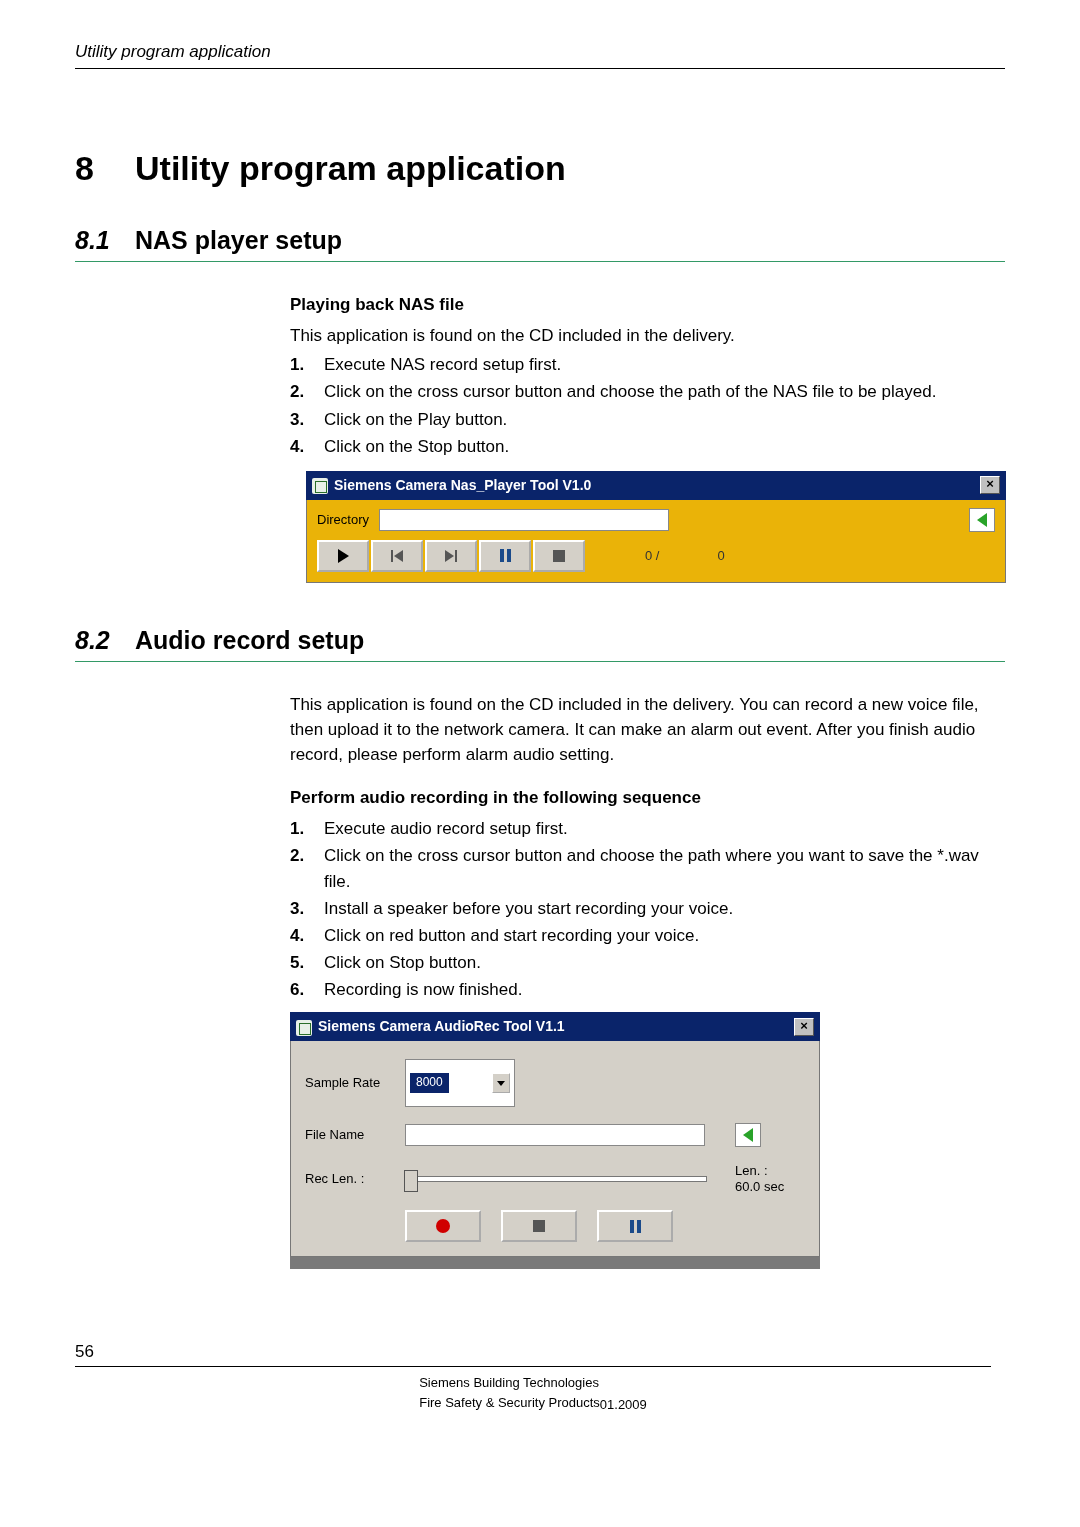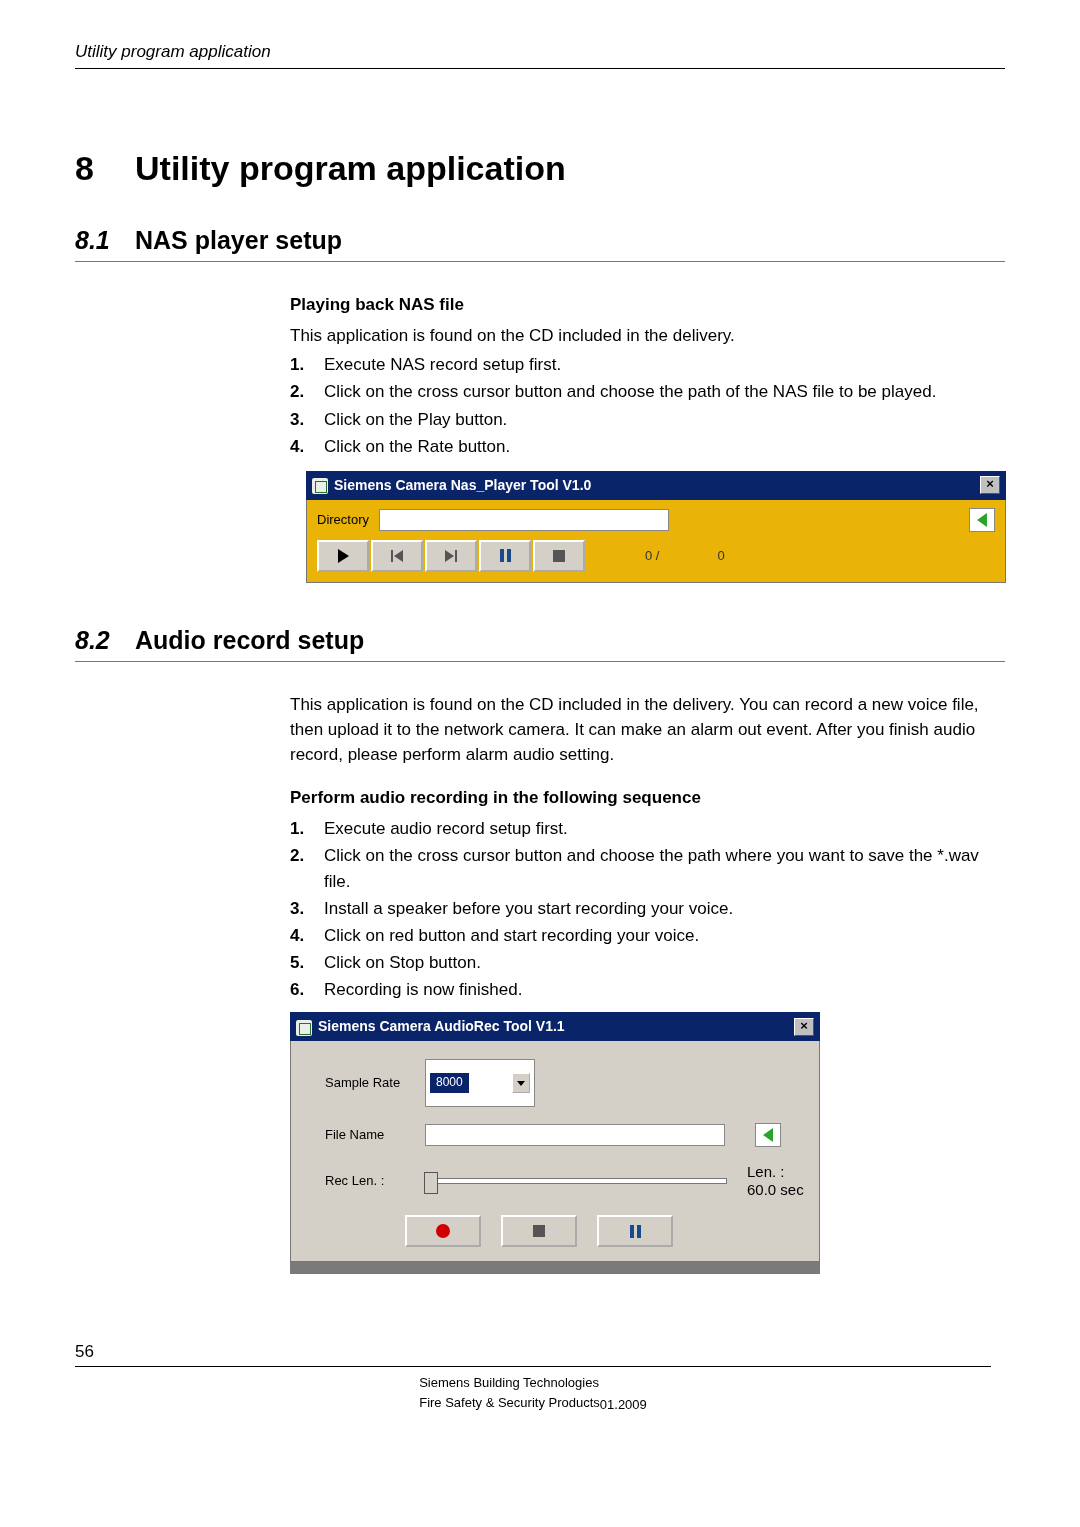--- a/index.html
+++ b/index.html
@@ -154,21 +154,21 @@
   .nas-spacer { flex: 1; }
   
   .audio-window { width: 530px; margin-top: 10px; }
   .audio-body {
     background: #d4d0c8;
     border: 1px solid #777;
     border-top:none;
     padding: 18px 14px 14px 14px;
   }
   .fld { display:flex; align-items:center; margin-bottom:16px; }
-  .fld-label { width: 100px; font-size:13px;margin-left:20px; }
+  .fld-label { width: 100px; font-size:13px; }
   .sel {
     height: 22px;
     background:#fff;
     border: 1px solid #888;
     font-size:13px;
     padding: 12px 4px;
     display:flex; align-items:center; justify-content:space-between;
     width: 100px;
   }
   .sel .seltext { background:#0a246a; color:#fff; padding:1px 6px; font-size:12px;}
@@ -190,21 +190,21 @@
     border:1px solid #777;
     position:relative;
   }
   .slider-thumb {
     position:absolute;
     left: -2px; top: -7px;
     width: 12px; height: 20px;
     background:#d4d0c8;
     border:1px solid #555;
   }
-  .len-text { margin-left: 20px; font-size: 15px; line-height:1.2;}
+  .len-text { margin-left: 28px; font-size: 13px; line-height:1.2;}
   .audio-btns { display:flex; gap:20px; margin-left:100px; }
   .abtn {
     width: 72px; height: 28px;
     background:#d4d0c8;
     border:2px outset #fff;
     display:flex; align-items:center; justify-content:center;
   }
   .glyph-rec { width:14px; height:14px; background:#d00000; border-radius:50%;}
   .resize-grip { height:12px; background:#7a7a7a;}
   
@@ -249,21 +249,21 @@
       <div class="ol-item">
           <span class="ol-num">2.</span>
           <span class="ol-text">Click on the cross cursor button and choose the path of the NAS file to be played.</span>
         </div>
       <div class="ol-item">
           <span class="ol-num">3.</span>
           <span class="ol-text">Click on the Play button.</span>
         </div>
       <div class="ol-item">
           <span class="ol-num">4.</span>
-          <span class="ol-text">Click on the Rate button.</span>
+          <span class="ol-text">Click on the Stop button.</span>
         </div>
     </div>
 
     <div class="app-window nas-window">
       <div class="app-titlebar">
         <span><span class="ticon"></span><span>Siemens Camera Nas_Player Tool V1.0</span></span>
         <span class="win-close">×</span>
       </div>
       <div class="nas-body">
         <div class="nas-row1">

